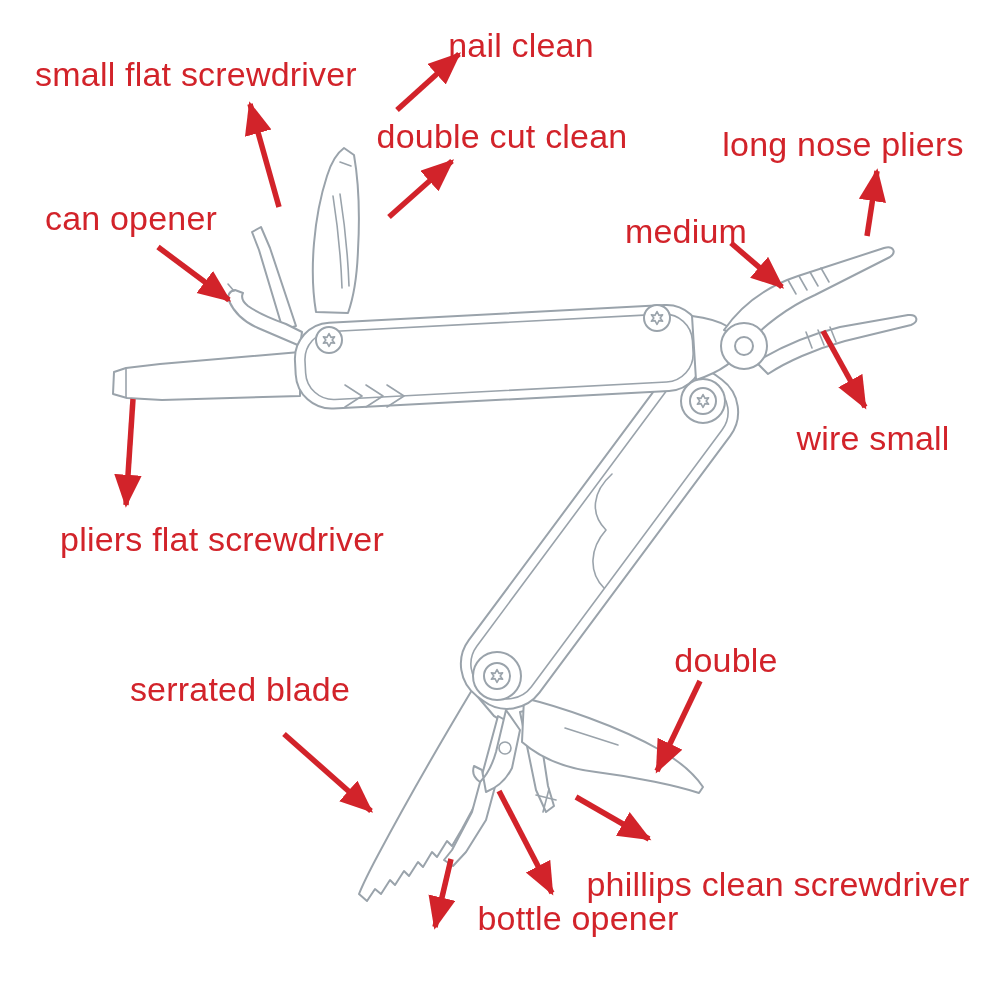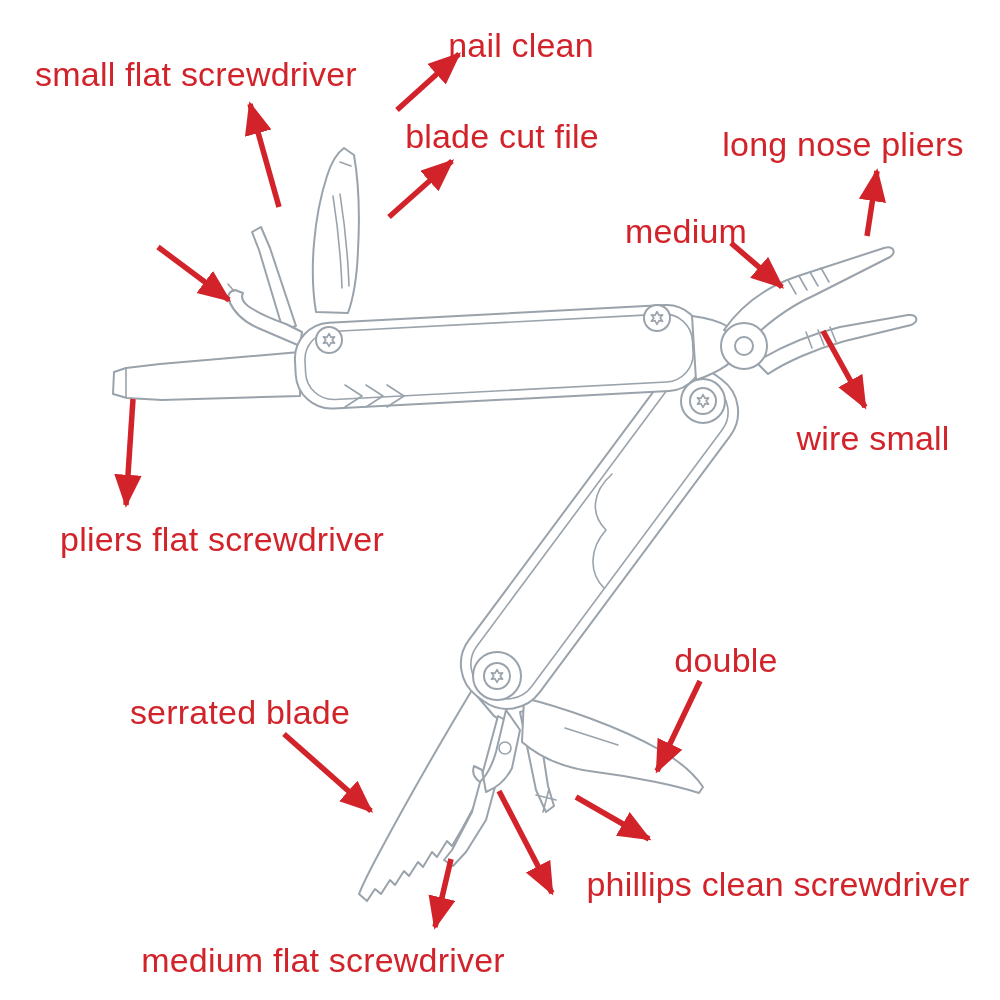--- a/index.html
+++ b/index.html
@@ -109,23 +109,24 @@
       <line class="arrow" x1="700" y1="681" x2="657" y2="771" marker-end="url(#arrowhead)"></line>
       <line class="arrow" x1="284" y1="734" x2="371" y2="811" marker-end="url(#arrowhead)"></line>
       <line class="arrow" x1="576" y1="797" x2="649" y2="839" marker-end="url(#arrowhead)"></line>
       <line class="arrow" x1="499" y1="791" x2="552" y2="893" marker-end="url(#arrowhead)"></line>
       <line class="arrow" x1="451" y1="859" x2="435" y2="927" marker-end="url(#arrowhead)"></line>
     </g>
   </svg>
 
   <div class="label" style="left:521px; top:27px">nail clean</div>
   <div class="label" style="left:196px; top:56px">small flat screwdriver</div>
-  <div class="label" style="left:502px; top:118px">blade cut file</div>
+  <div class="label" style="left:502px; top:118px">double cut clean</div>
   <div class="label" style="left:843px; top:126px">long nose pliers</div>
+  <div class="label" style="left:131px; top:200px">can opener</div>
   <div class="label" style="left:686px; top:213px">medium</div>
   <div class="label" style="left:873px; top:420px">wire small</div>
   <div class="label" style="left:222px; top:521px">pliers flat screwdriver</div>
   <div class="label" style="left:726px; top:642px">double</div>
-  <div class="label" style="left:240px; top:694px">serrated blade</div>
+  <div class="label" style="left:240px; top:671px">serrated blade</div>
   <div class="label" style="left:778px; top:866px">phillips clean screwdriver</div>
-  <div class="label" style="left:323px; top:942px">medium flat screwdriver</div>
+  <div class="label" style="left:578px; top:900px">bottle opener</div>
 
 </div>
 
 </body></html>

